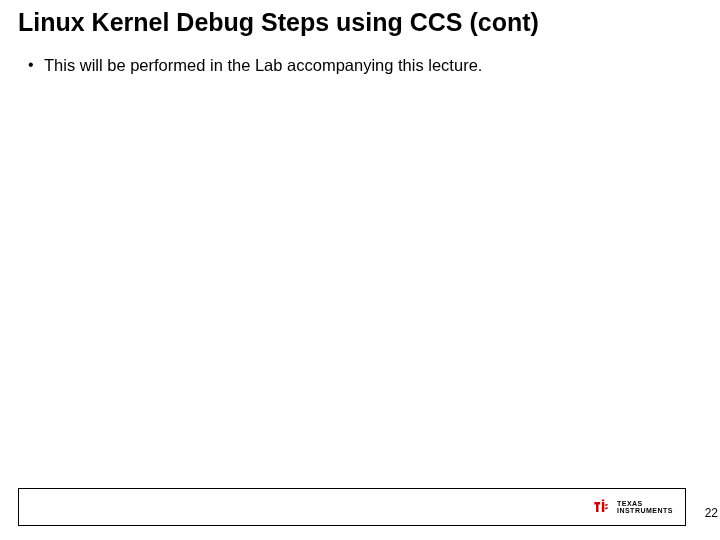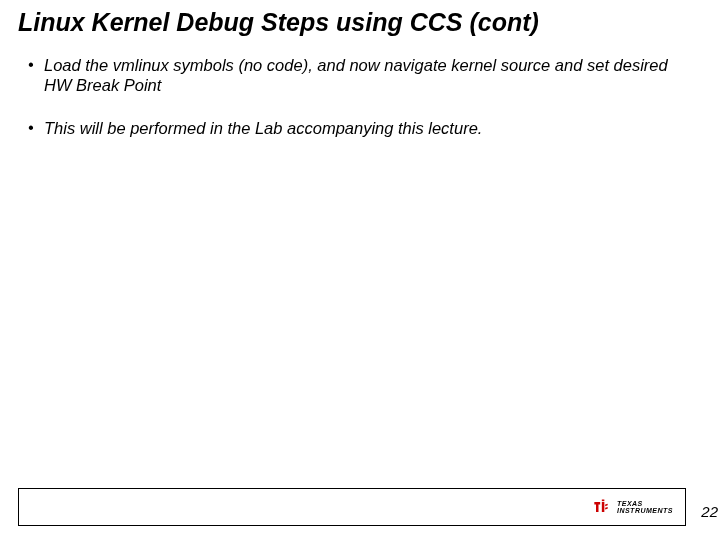--- a/index.html
+++ b/index.html
@@ -12,21 +12,20 @@
     color: #000;
     overflow: hidden;
     position: relative;
   }
   .slide {
     box-sizing: border-box;
     width: 720px;
     height: 540px;
     position: relative;
     padding: 8px 18px 0 18px;
-    font-style: italic;
   }
   .title {
     font-size: 25px;
     font-weight: bold;
     line-height: 1.15;
     margin: 0 0 18px 0;
   }
   ul.bullets {
     list-style: none;
     margin: 0;
@@ -76,34 +75,33 @@
     font-size: 7px;
     line-height: 1.0;
     letter-spacing: 0.5px;
     color: #000;
     font-weight: bold;
   }
   .page-num {
     position: absolute;
     right: 2px;
     bottom: 20px;
-    font-size: 15px;
+    font-size: 12px;
     color: #000;
     text-align: right;
   }
 </style>
 </head>
 <body>
 
 <div class="slide">
 
   <h1 class="title">Linux Kernel Debug Steps using CCS (cont)</h1>
 
   <ul class="bullets">
-    <li>Load the vmlinux symbols (no code), and now navigate kernel source and set desired HW Break Point</li>
     <li>This will be performed in the Lab accompanying this lecture.</li>
   </ul>
 
   <div class="footer-bar">
     <div class="ti-logo">
       <div class="ti-chip">
         <svg viewBox="0 0 24 24" width="20" height="20">
           <g fill="#cc0000">
             <path d="M4 6 h7 v3 h-2 v9 h-3 v-9 h-2 z"></path>
             <rect x="13" y="6" width="3" height="12"></rect>

